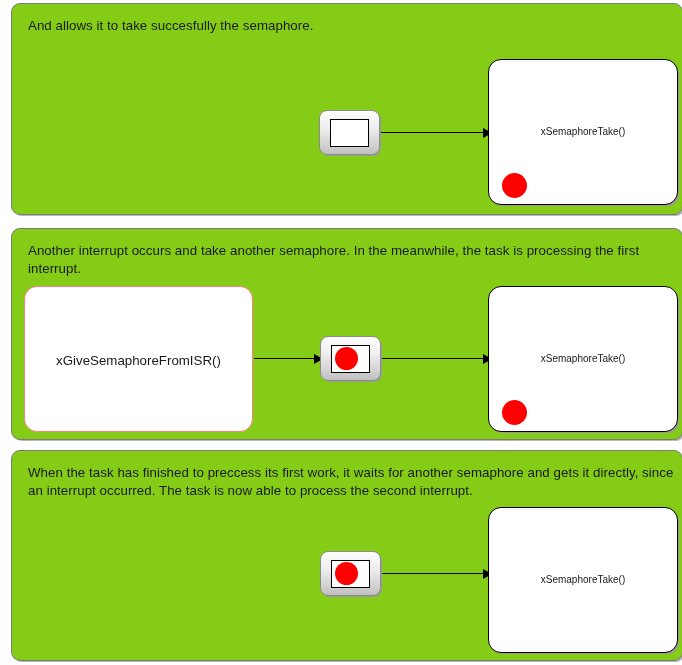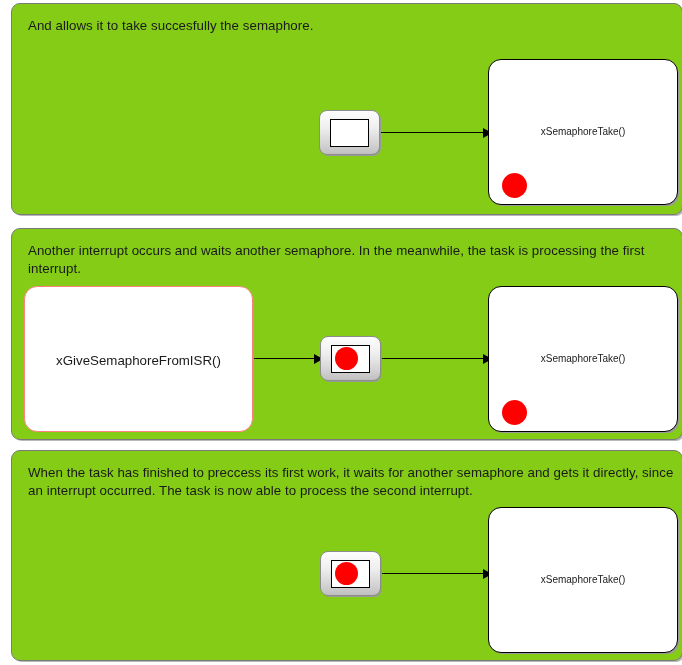--- a/index.html
+++ b/index.html
@@ -164,21 +164,21 @@
     </div>
 
     <div class="task-box" style="left:476px; top:55px; width:190px; height:146px;">
       <div class="task-label" style="top:66px;">xSemaphoreTake()</div>
       <div class="red-dot" style="left:13px; top:113px; width:25px; height:25px;"></div>
     </div>
   </div>
 
   <div class="panel" id="panel-2">
 
-    <div class="caption">Another interrupt occurs and waits another semaphore. In the meanwhile, the task is processing the first interrupt.</div>
+    <div class="caption">Another interrupt occurs and take another semaphore. In the meanwhile, the task is processing the first interrupt.</div>
 
     <div class="isr-box" style="left:12px; top:57px; width:229px; height:146px;padding-left:12px;">
       <div class="isr-label" style="top:66px;">xGiveSemaphoreFromISR()</div>
     </div>
 
     <div class="arrow" style="left:242px; top:125px; width:69px;">
       <div class="arrow-line" style="width:61px;"></div>
       <div class="arrow-head" style="left:60px;"></div>
     </div>
 

